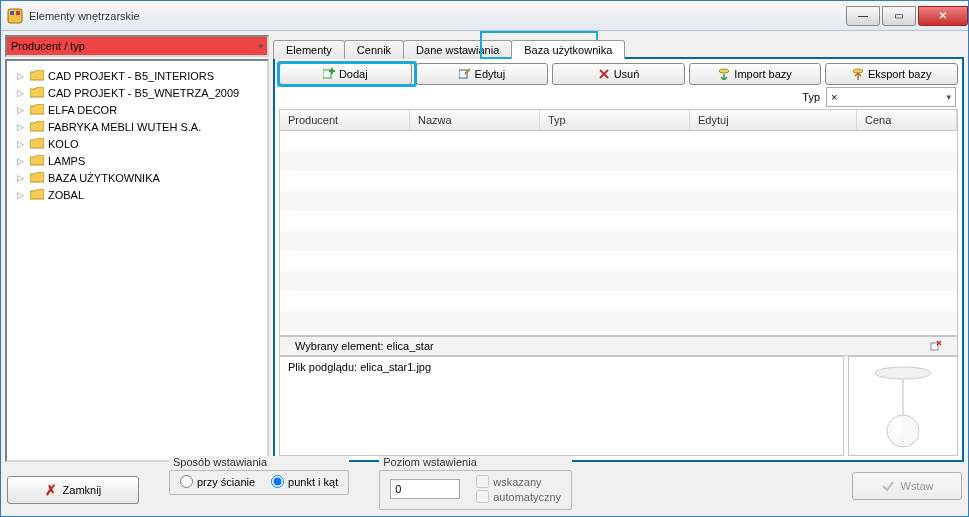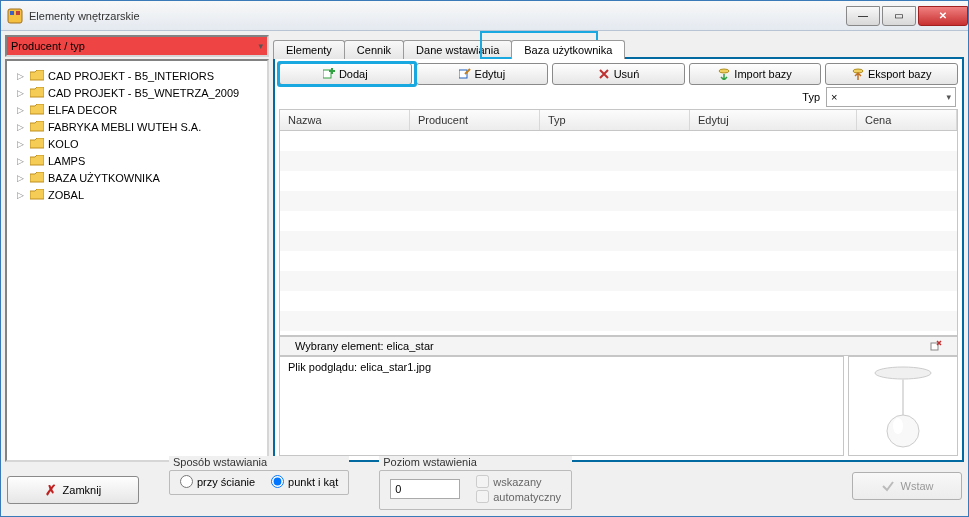--- a/index.html
+++ b/index.html
@@ -217,22 +217,22 @@
             <div class="hl-btn" style="left:-2px; width:140px;"></div>
           </div>
           <div class="filter-row">
             <span>Typ</span>
             <div class="filter-combo">
               <span>×</span>
             </div>
           </div>
           <div class="table">
             <div class="thead">
+              <div class="th" style="width:130px">Producent</div>
               <div class="th" style="width:130px">Nazwa</div>
-              <div class="th" style="width:130px">Producent</div>
               <div class="th" style="width:150px">Typ</div>
               <div class="th" style="flex:1">Edytuj</div>
               <div class="th" style="width:100px">Cena</div>
             </div>
             <div class="tbody"></div>
           </div>
           <div class="sel-row">
             <span>Wybrany element: elica_star</span>
             <span class="act-icon">
                 <svg width="12" height="12">

